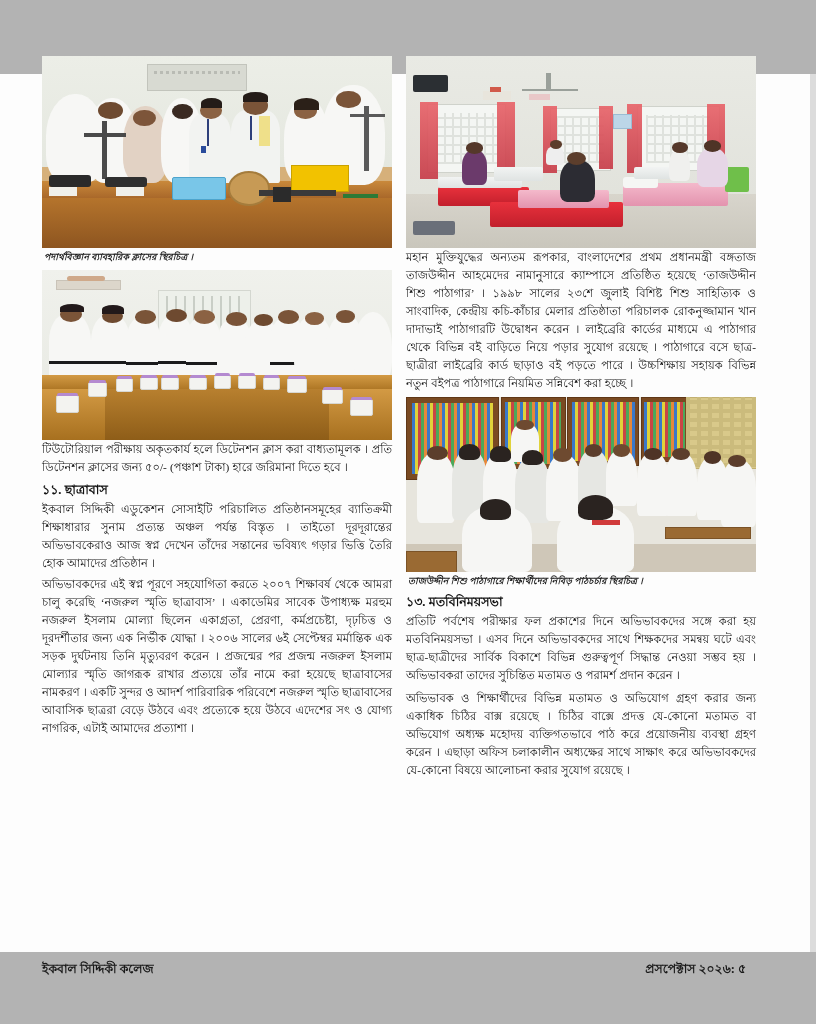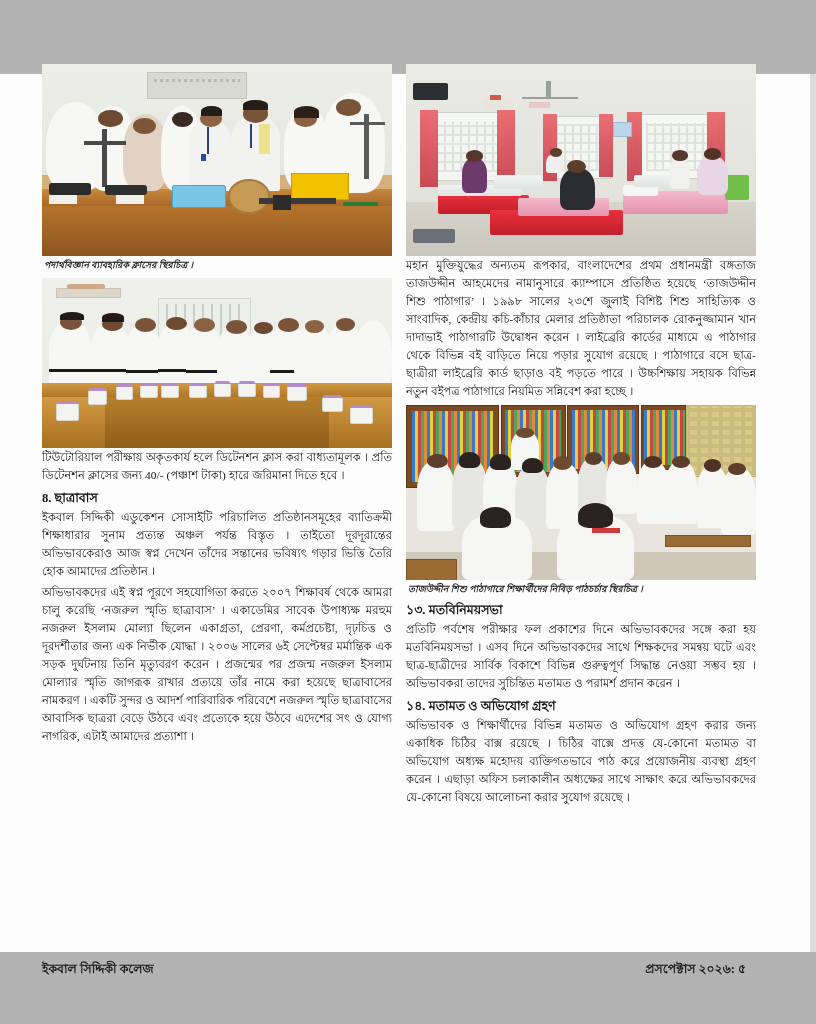--- a/index.html
+++ b/index.html
@@ -27,21 +27,21 @@
     position:absolute;left:810px;top:74px;width:6px;height:878px;
     background:#dcdcdc;
   }
   .band{position:absolute;left:0;width:816px;background:#b3b3b3;}
   #band-top{top:0;height:74px;}
   #band-bottom{top:952px;height:72px;}
 
   
   .col{
     position:absolute;
-    top:64px;
+    top:56px;
     width:350px;
   }
   #col-left{left:42px;}
   #col-right{left:406px;}
 
   
   .photo{
     position:relative;
     width:100%;
     overflow:hidden;
@@ -281,24 +281,24 @@
         <div class="jar" style="left:42%;top:63%;width:4.5%;height:7%;"></div>
         <div class="jar" style="left:49%;top:62%;width:4.5%;height:7%;"></div>
         <div class="jar" style="left:56%;top:62%;width:4.5%;height:7%;"></div>
         <div class="jar" style="left:63%;top:63%;width:4.5%;height:7%;"></div>
         <div class="jar" style="left:70%;top:64%;width:5%;height:7.5%;"></div>
         <div class="jar" style="left:80%;top:70%;width:5.5%;height:8%;"></div>
         <div class="jar" style="left:88%;top:76%;width:6%;height:9%;"></div>
       </div>
     </div>
 
-    <p class="body last">টিউটোরিয়াল পরীক্ষায় অকৃতকার্য হলে ডিটেনশন ক্লাস করা বাধ্যতামূলক । প্রতি ডিটেনশন ক্লাসের জন্য 40/- (পঞ্চাশ টাকা) হারে জরিমানা দিতে হবে ।</p>
-
-
-    <h2 class="sec">8. ছাত্রাবাস</h2>
+    <p class="body last">টিউটোরিয়াল পরীক্ষায় অকৃতকার্য হলে ডিটেনশন ক্লাস করা বাধ্যতামূলক । প্রতি ডিটেনশন ক্লাসের জন্য ৫০/- (পঞ্চাশ টাকা) হারে জরিমানা দিতে হবে ।</p>
+
+
+    <h2 class="sec">১১. ছাত্রাবাস</h2>
     <p class="body">ইকবাল সিদ্দিকী এডুকেশন সোসাইটি পরিচালিত প্রতিষ্ঠানসমূহের ব্যাতিক্রমী শিক্ষাধারার সুনাম প্রত্যন্ত অঞ্চল পর্যন্ত বিস্তৃত । তাইতো দূরদূরান্তের অভিভাবকেরাও আজ স্বপ্ন দেখেন তাঁদের সন্তানের ভবিষ্যৎ গড়ার ভিত্তি তৈরি হোক আমাদের প্রতিষ্ঠান ।</p>
     <p class="body last">অভিভাবকদের এই স্বপ্ন পূরণে সহযোগিতা করতে ২০০৭ শিক্ষাবর্ষ থেকে আমরা চালু করেছি ‘নজরুল স্মৃতি ছাত্রাবাস’ । একাডেমির সাবেক উপাধ্যক্ষ মরহুম নজরুল ইসলাম মোল্যা ছিলেন একাগ্রতা, প্রেরণা, কর্মপ্রচেষ্টা, দৃঢ়চিত্ত ও দূরদর্শীতার জন্য এক নির্ভীক যোদ্ধা । ২০০৬ সালের ৬ই সেপ্টেম্বর মর্মান্তিক এক সড়ক দুর্ঘটনায় তিনি মৃত্যুবরণ করেন । প্রজন্মের পর প্রজন্ম নজরুল ইসলাম মোল্যার স্মৃতি জাগরূক রাখার প্রত্যয়ে তাঁর নামে করা হয়েছে ছাত্রাবাসের নামকরণ । একটি সুন্দর ও আদর্শ পারিবারিক পরিবেশে নজরুল স্মৃতি ছাত্রাবাসের আবাসিক ছাত্ররা বেড়ে উঠবে এবং প্রত্যেকে হয়ে উঠবে এদেশের সৎ ও যোগ্য নাগরিক, এটাই আমাদের প্রত্যাশা ।</p>
   </div>
 
   <div class="col" id="col-right">
 
     <div class="photo" style="height:192px;">
       <div class="scene">
         <div class="h-wall"></div>
         <div class="h-floor"></div>
@@ -402,21 +402,20 @@
         <div class="hairb" style="left:49%;top:56%;width:10%;height:14%;"></div>
         <div class="fig" style="left:53%;top:70%;width:8%;height:3%;background:#d03a3a;"></div>
         <div class="desk" style="left:0;top:88%;width:14%;height:12%;"></div>
       </div>
     </div>
     <div class="caption">তাজউদ্দীন শিশু পাঠাগারে শিক্ষার্থীদের নিবিড় পাঠচর্চার স্থিরচিত্র ।</div>
 
     <h2 class="sec">১৩. মতবিনিময়সভা</h2>
     <p class="body last">প্রতিটি পর্বশেষ পরীক্ষার ফল প্রকাশের দিনে অভিভাবকদের সঙ্গে করা হয় মতবিনিময়সভা । এসব দিনে অভিভাবকদের সাথে শিক্ষকদের সমন্বয় ঘটে এবং ছাত্র-ছাত্রীদের সার্বিক বিকাশে বিভিন্ন গুরুত্বপূর্ণ সিদ্ধান্ত নেওয়া সম্ভব হয় । অভিভাবকরা তাদের সুচিন্তিত মতামত ও পরামর্শ প্রদান করেন ।</p>
 
-    <h2 class="sec">১৪. মতামত ও অভিযোগ গ্রহণ</h2>
     <p class="body last">অভিভাবক ও শিক্ষার্থীদের বিভিন্ন মতামত ও অভিযোগ গ্রহণ করার জন্য একাধিক চিঠির বাক্স রয়েছে । চিঠির বাক্সে প্রদত্ত যে-কোনো মতামত বা অভিযোগ অধ্যক্ষ মহোদয় ব্যক্তিগতভাবে পাঠ করে প্রয়োজনীয় ব্যবস্থা গ্রহণ করেন । এছাড়া অফিস চলাকালীন অধ্যক্ষের সাথে সাক্ষাৎ করে অভিভাবকদের যে-কোনো বিষয়ে আলোচনা করার সুযোগ রয়েছে ।</p>
   </div>
 
   <div id="footer">
     <div id="footer-left">ইকবাল সিদ্দিকী কলেজ</div>
     <div id="footer-right">প্রসপেক্টাস ২০২৬: ৫</div>
   </div>
 
 </div>
 

